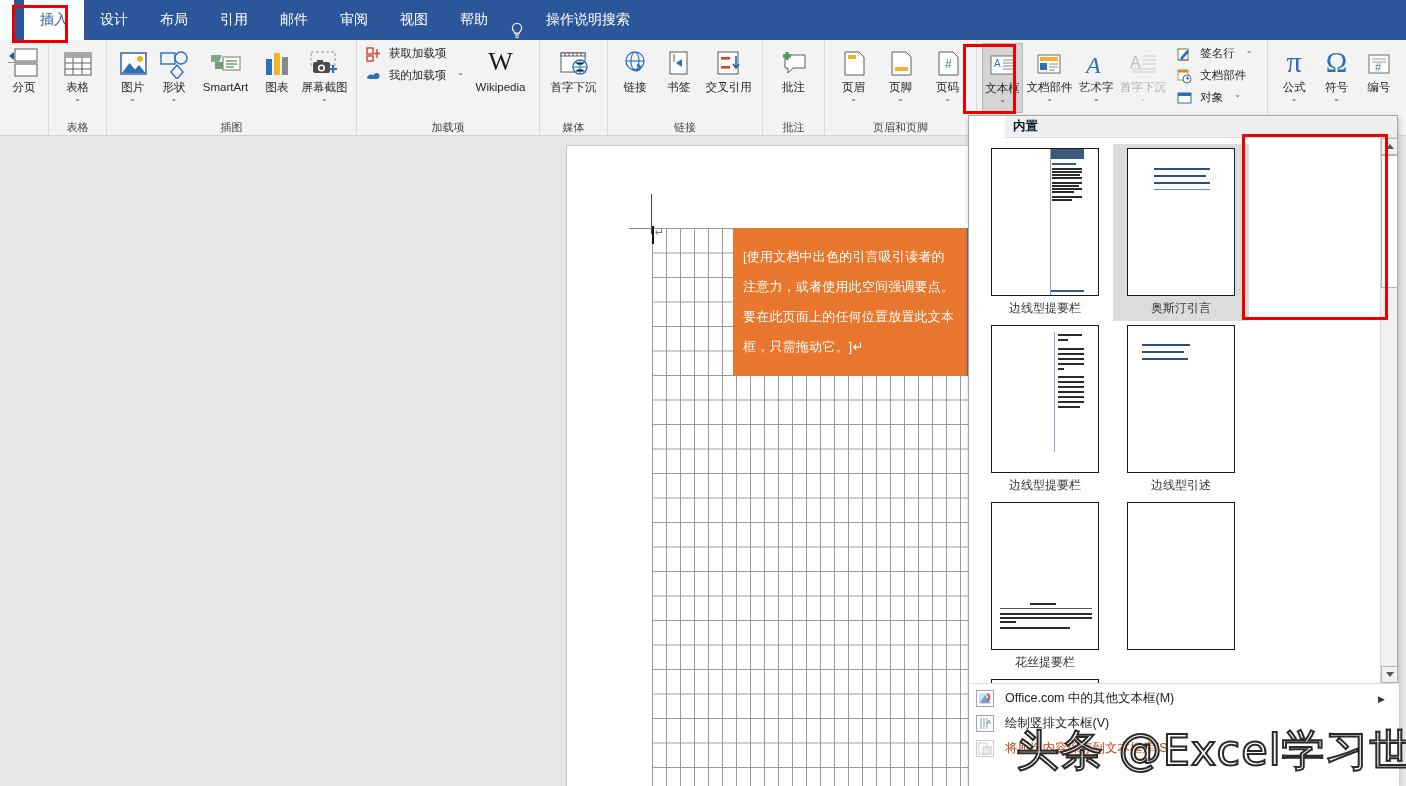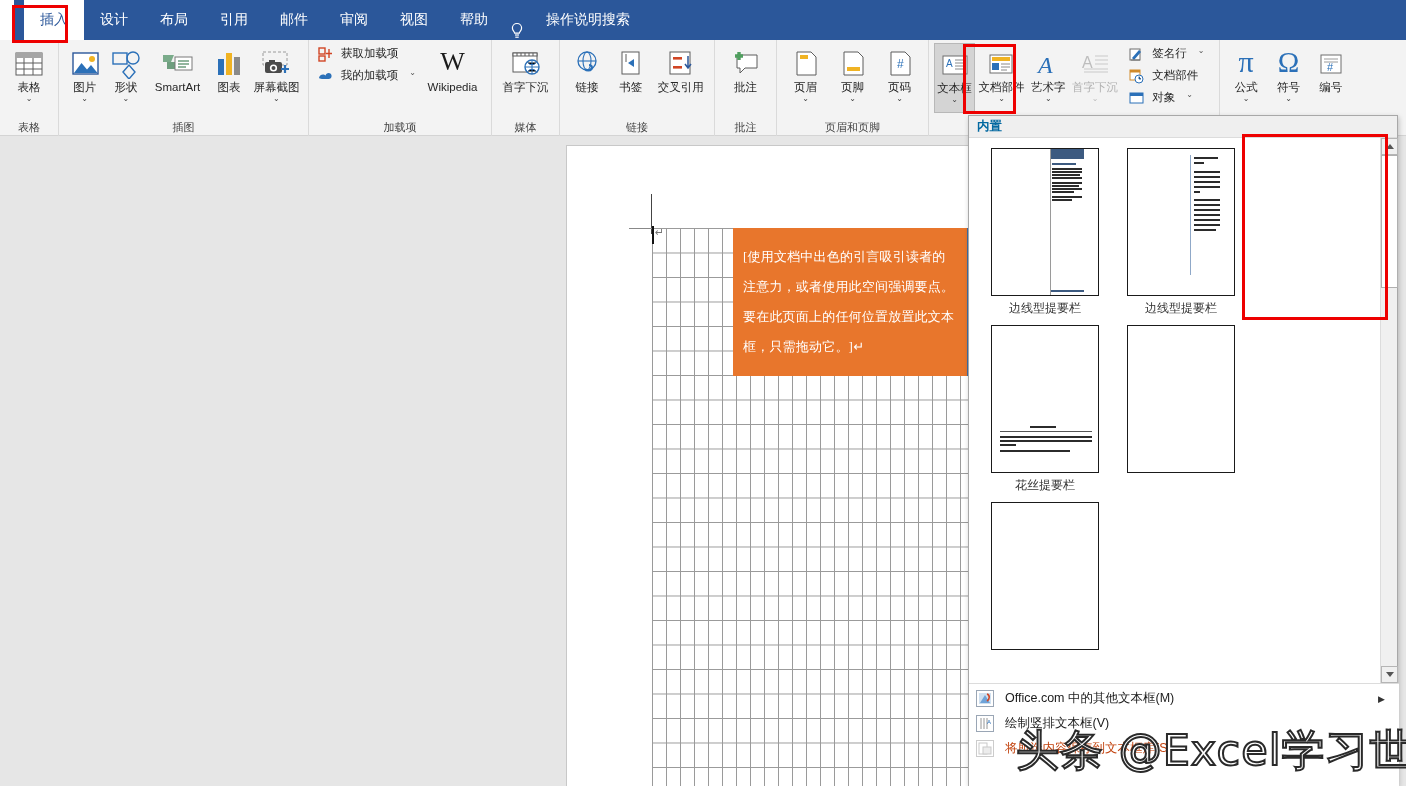--- a/index.html
+++ b/index.html
@@ -90,35 +90,35 @@
   .pilcrow { position: absolute; left: 88px; top: 80px; font-size: 11px; color: #777; }
 
   .textbox {
     position: absolute; left: 166px; top: 82px; width: 236px; height: 148px;
     background: #e8762c; border-right: 2px solid #3e6ea8;
     padding: 14px 10px 0 10px;
     overflow: hidden;
   }
   .textbox p {
     color: #ffffff; font-size: 13px; line-height: 30px;
-    font-family: Liberation Serif, serif;
+    font-family: Liberation Sans, sans-serif;
     letter-spacing: 0.2px;
   }
 
   
   .gallery {
     position: absolute; left: 968px; top: 115px; width: 430px; height: 671px;
     background: #ffffff; border: 1px solid #a8a8a8;
     box-shadow: 1px 2px 5px rgba(0,0,0,0.22);
     z-index: 40;
   }
   .gal-header {
     height: 22px; background: #efefef; border-bottom: 1px solid #dcdcdc;
     display: flex; align-items: center; padding-left: 8px;
-    font-size: 12.5px; font-weight: bold; color: #0369a1;
+    font-size: 12.5px; font-weight: bold; color: #0f172a; margin-left: 36px;
   }
   .gal-body {
     position: absolute; top: 22px; left: 0; width: 412px; height: 545px;
     background: #ffffff; overflow: hidden;
   }
   .gal-grid { display: flex; flex-wrap: wrap; padding: 6px 0 0 8px; }
   .gal-cell {
     width: 136px; padding: 4px 5px 4px 5px;
     display: flex; flex-direction: column; align-items: center;
     cursor: default;
@@ -220,20 +220,36 @@
         </svg>
     </div>
     <div class="tab">
         <span>操作说明搜索</span>
       </div>
   </div>
 
   <div class="ribbon">
     <div class="ribbon-groups">
 
+      <div class="group" style="width:48px">
+        <div class="group-items">
+          <div class="btn">
+            <div class="ic">
+              <svg width="34" height="32" viewBox="0 0 34 32">
+                  <rect x="8" y="2" width="22" height="12" fill="#fff" stroke="#5d5d5d"></rect>
+                  <rect x="8" y="17" width="22" height="12" fill="#fff" stroke="#5d5d5d"></rect>
+                  <path d="M2 9 l5 -4 v8 z" fill="#2b579a"></path>
+                  <rect x="1" y="15" width="30" height="1" fill="#9a9a9a"></rect>
+                </svg>
+            </div>
+            <div class="lbl">分页</div>
+          </div>
+        </div>
+        <div class="group-label"></div>
+      </div>
 
       <div class="group" style="width:58px">
         <div class="group-items" style="justify-content:center">
           <div class="btn">
             <div class="ic">
               <svg width="32" height="30" viewBox="0 0 32 30">
                   <rect x="3" y="4" width="26" height="22" fill="#fff" stroke="#5d5d5d"></rect>
                   <rect x="3" y="4" width="26" height="5" fill="#a6a6a6"></rect>
                   <path d="M3 14h26M3 20h26M11 9v17M20 9v17" stroke="#5d5d5d" stroke-width="1" fill="none"></path>
                 </svg>
@@ -598,20 +614,29 @@
             <div class="lnk" style="left:60px;top:39px;width:30px;"></div>
             <div class="lnk" style="left:60px;top:42px;width:22px;"></div>
             <div class="lnk" style="left:60px;top:47px;width:30px;"></div>
             <div class="lnk" style="left:60px;top:50px;width:20px;"></div>
             <div class="rule" style="left:58px;top:141px;width:34px;height:2px;background:#3c5a80;"></div>
             <div style="position:absolute;left:58px;top:0;width:1px;height:148px;background:#9a9a9a;"></div>
           </div>
           <div class="gal-caption">边线型提要栏</div>
         </div>
 
+        <div class="gal-cell selected">
+          <div class="thumb">
+            <div class="ln" style="left:26px;top:19px;width:56px;"></div>
+            <div class="ln" style="left:26px;top:26px;width:52px;"></div>
+            <div class="ln" style="left:26px;top:33px;width:56px;"></div>
+            <div class="rule" style="left:26px;top:40px;width:56px;"></div>
+          </div>
+          <div class="gal-caption">奥斯汀引言</div>
+        </div>
 
         <div class="gal-cell">
           <div class="thumb">
             <div style="position:absolute;left:62px;top:6px;width:1px;height:120px;background:#8fa8c8;"></div>
             <div class="lnk" style="left:66px;top:8px;width:24px;height:2px;"></div>
             <div class="lnk" style="left:66px;top:13px;width:10px;height:2px;"></div>
             <div class="lnk" style="left:66px;top:22px;width:26px;"></div>
             <div class="lnk" style="left:66px;top:27px;width:26px;"></div>
             <div class="lnk" style="left:66px;top:32px;width:26px;"></div>
             <div class="lnk" style="left:66px;top:37px;width:26px;"></div>
@@ -620,20 +645,28 @@
             <div class="lnk" style="left:66px;top:55px;width:26px;"></div>
             <div class="lnk" style="left:66px;top:60px;width:26px;"></div>
             <div class="lnk" style="left:66px;top:65px;width:26px;"></div>
             <div class="lnk" style="left:66px;top:70px;width:26px;"></div>
             <div class="lnk" style="left:66px;top:75px;width:26px;"></div>
             <div class="lnk" style="left:66px;top:80px;width:22px;"></div>
           </div>
           <div class="gal-caption">边线型提要栏</div>
         </div>
 
+        <div class="gal-cell">
+          <div class="thumb">
+            <div class="ln" style="left:14px;top:18px;width:48px;"></div>
+            <div class="ln" style="left:14px;top:25px;width:42px;"></div>
+            <div class="ln" style="left:14px;top:32px;width:46px;"></div>
+          </div>
+          <div class="gal-caption">边线型引述</div>
+        </div>
 
         <div class="gal-cell">
           <div class="thumb">
             <div class="lnk" style="left:38px;top:100px;width:26px;height:2px;"></div>
             <div class="rule" style="left:8px;top:105px;width:92px;background:#555;"></div>
             <div class="lnk" style="left:8px;top:110px;width:92px;"></div>
             <div class="lnk" style="left:8px;top:114px;width:92px;"></div>
             <div class="lnk" style="left:8px;top:118px;width:16px;"></div>
             <div class="lnk" style="left:8px;top:124px;width:70px;"></div>
           </div>

